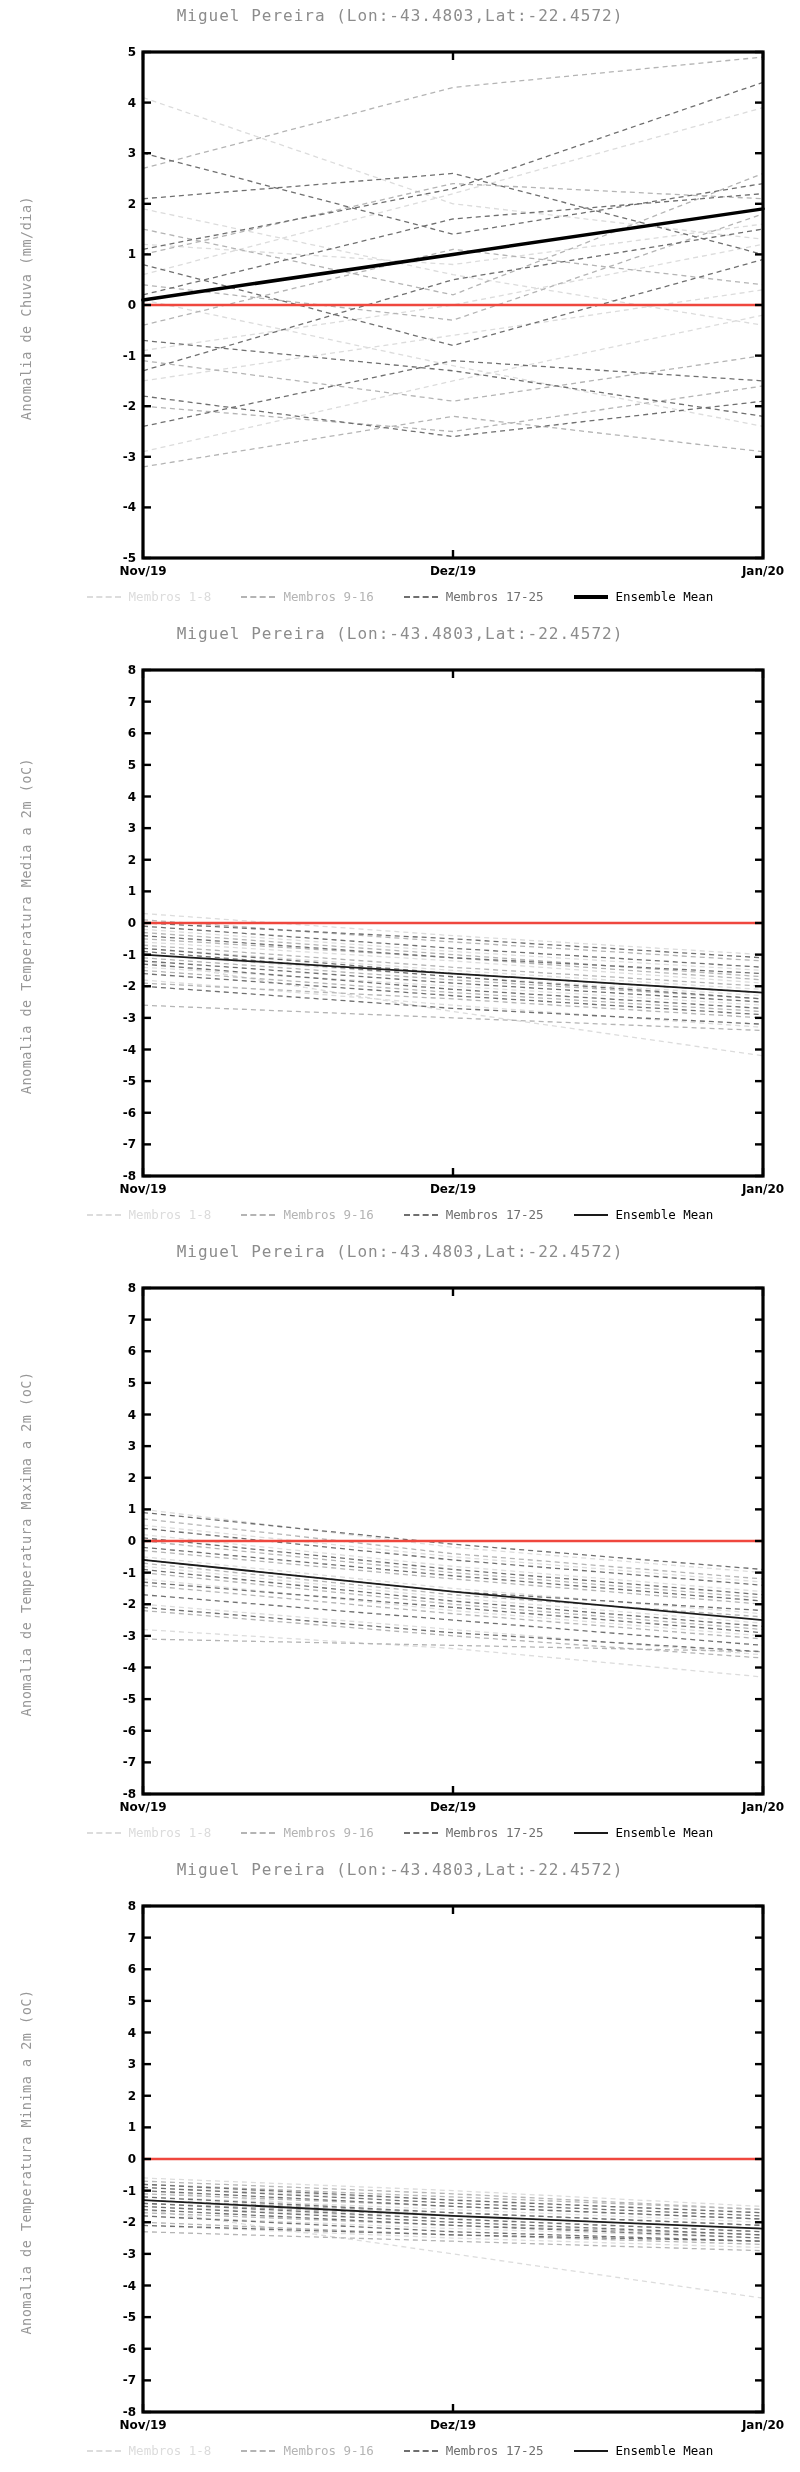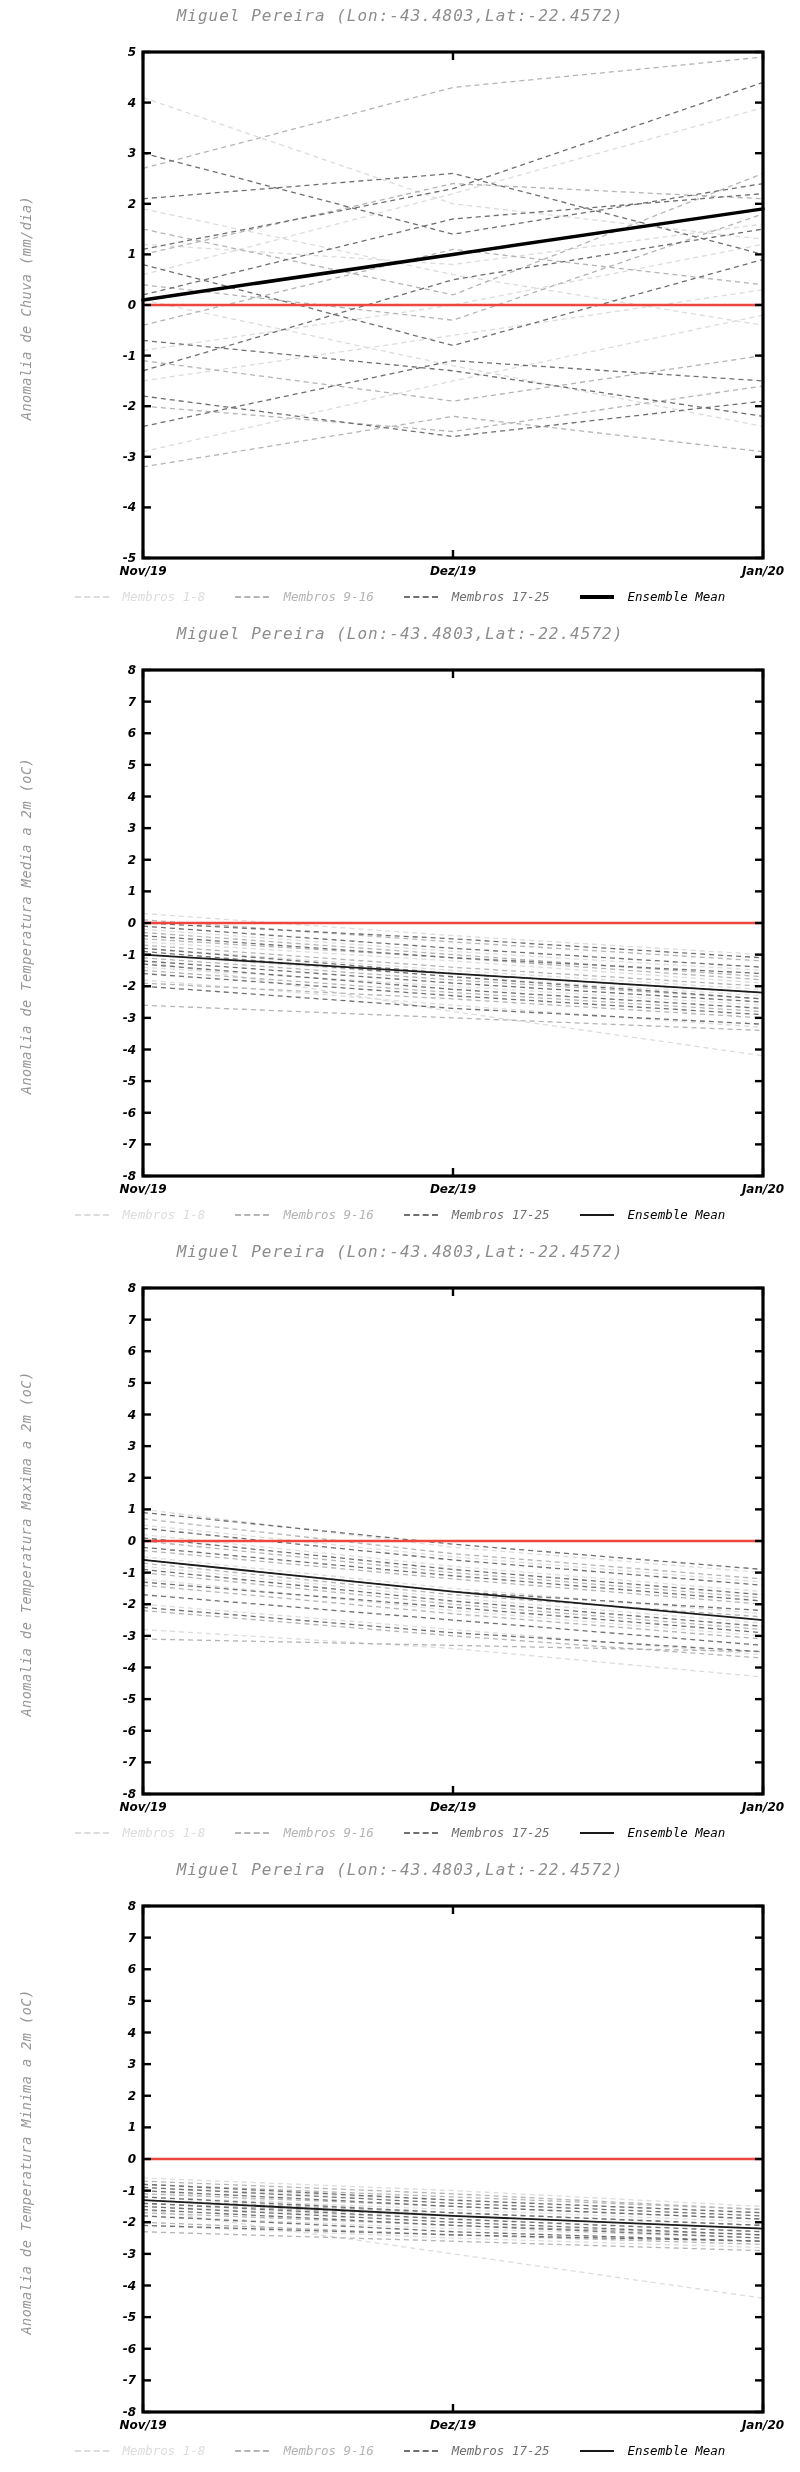--- a/index.html
+++ b/index.html
@@ -1,17 +1,17 @@
 <!DOCTYPE html>
 <html><head>
 <meta charset="utf-8">
 <style>
   html,body{margin:0;padding:0;background:#ffffff;}
   body{width:800px;font-family:"DejaVu Sans",sans-serif;}
-  .page{width:800px;height:2472px;background:#fff;font-style:italic;}
+  .page{width:800px;height:2472px;background:#fff;}
   .panel{position:relative;width:800px;height:618px;background:#fff;}
   .chart-title{
     position:absolute;top:6px;left:0;width:100%;
     text-align:center;margin:0;
     font-family:"DejaVu Sans Mono",monospace;
     font-weight:400;font-size:16px;letter-spacing:1px;
     color:#8c8c8c;
   }
   .ylabel{
     position:absolute;left:-212px;top:298px;width:480px;height:20px;
@@ -20,21 +20,21 @@
     font-family:"DejaVu Sans Mono",monospace;
     font-size:13.5px;letter-spacing:.5px;color:#979797;
     white-space:nowrap;
   }
   svg.plot{position:absolute;top:0;left:0;}
   .legend{
     position:absolute;top:589px;left:0;width:100%;
     display:flex;justify-content:center;align-items:center;gap:30px;
     font-family:"DejaVu Sans Mono",monospace;font-size:12.5px;
   }
-  .legend-item{display:flex;align-items:center;gap:14px;white-space:nowrap;}
+  .legend-item{display:flex;align-items:center;gap:8px;white-space:nowrap;}
   .legend-swatch{display:inline-block;width:34px;border-top-style:dashed;}
   .legend-swatch.solid{border-top-style:solid;}
 </style>
 </head>
 <body>
 
 <div class="page">
 
   <section class="panel">
     <h2 class="chart-title">Miguel Pereira (Lon:-43.4803,Lat:-22.4572)</h2>

